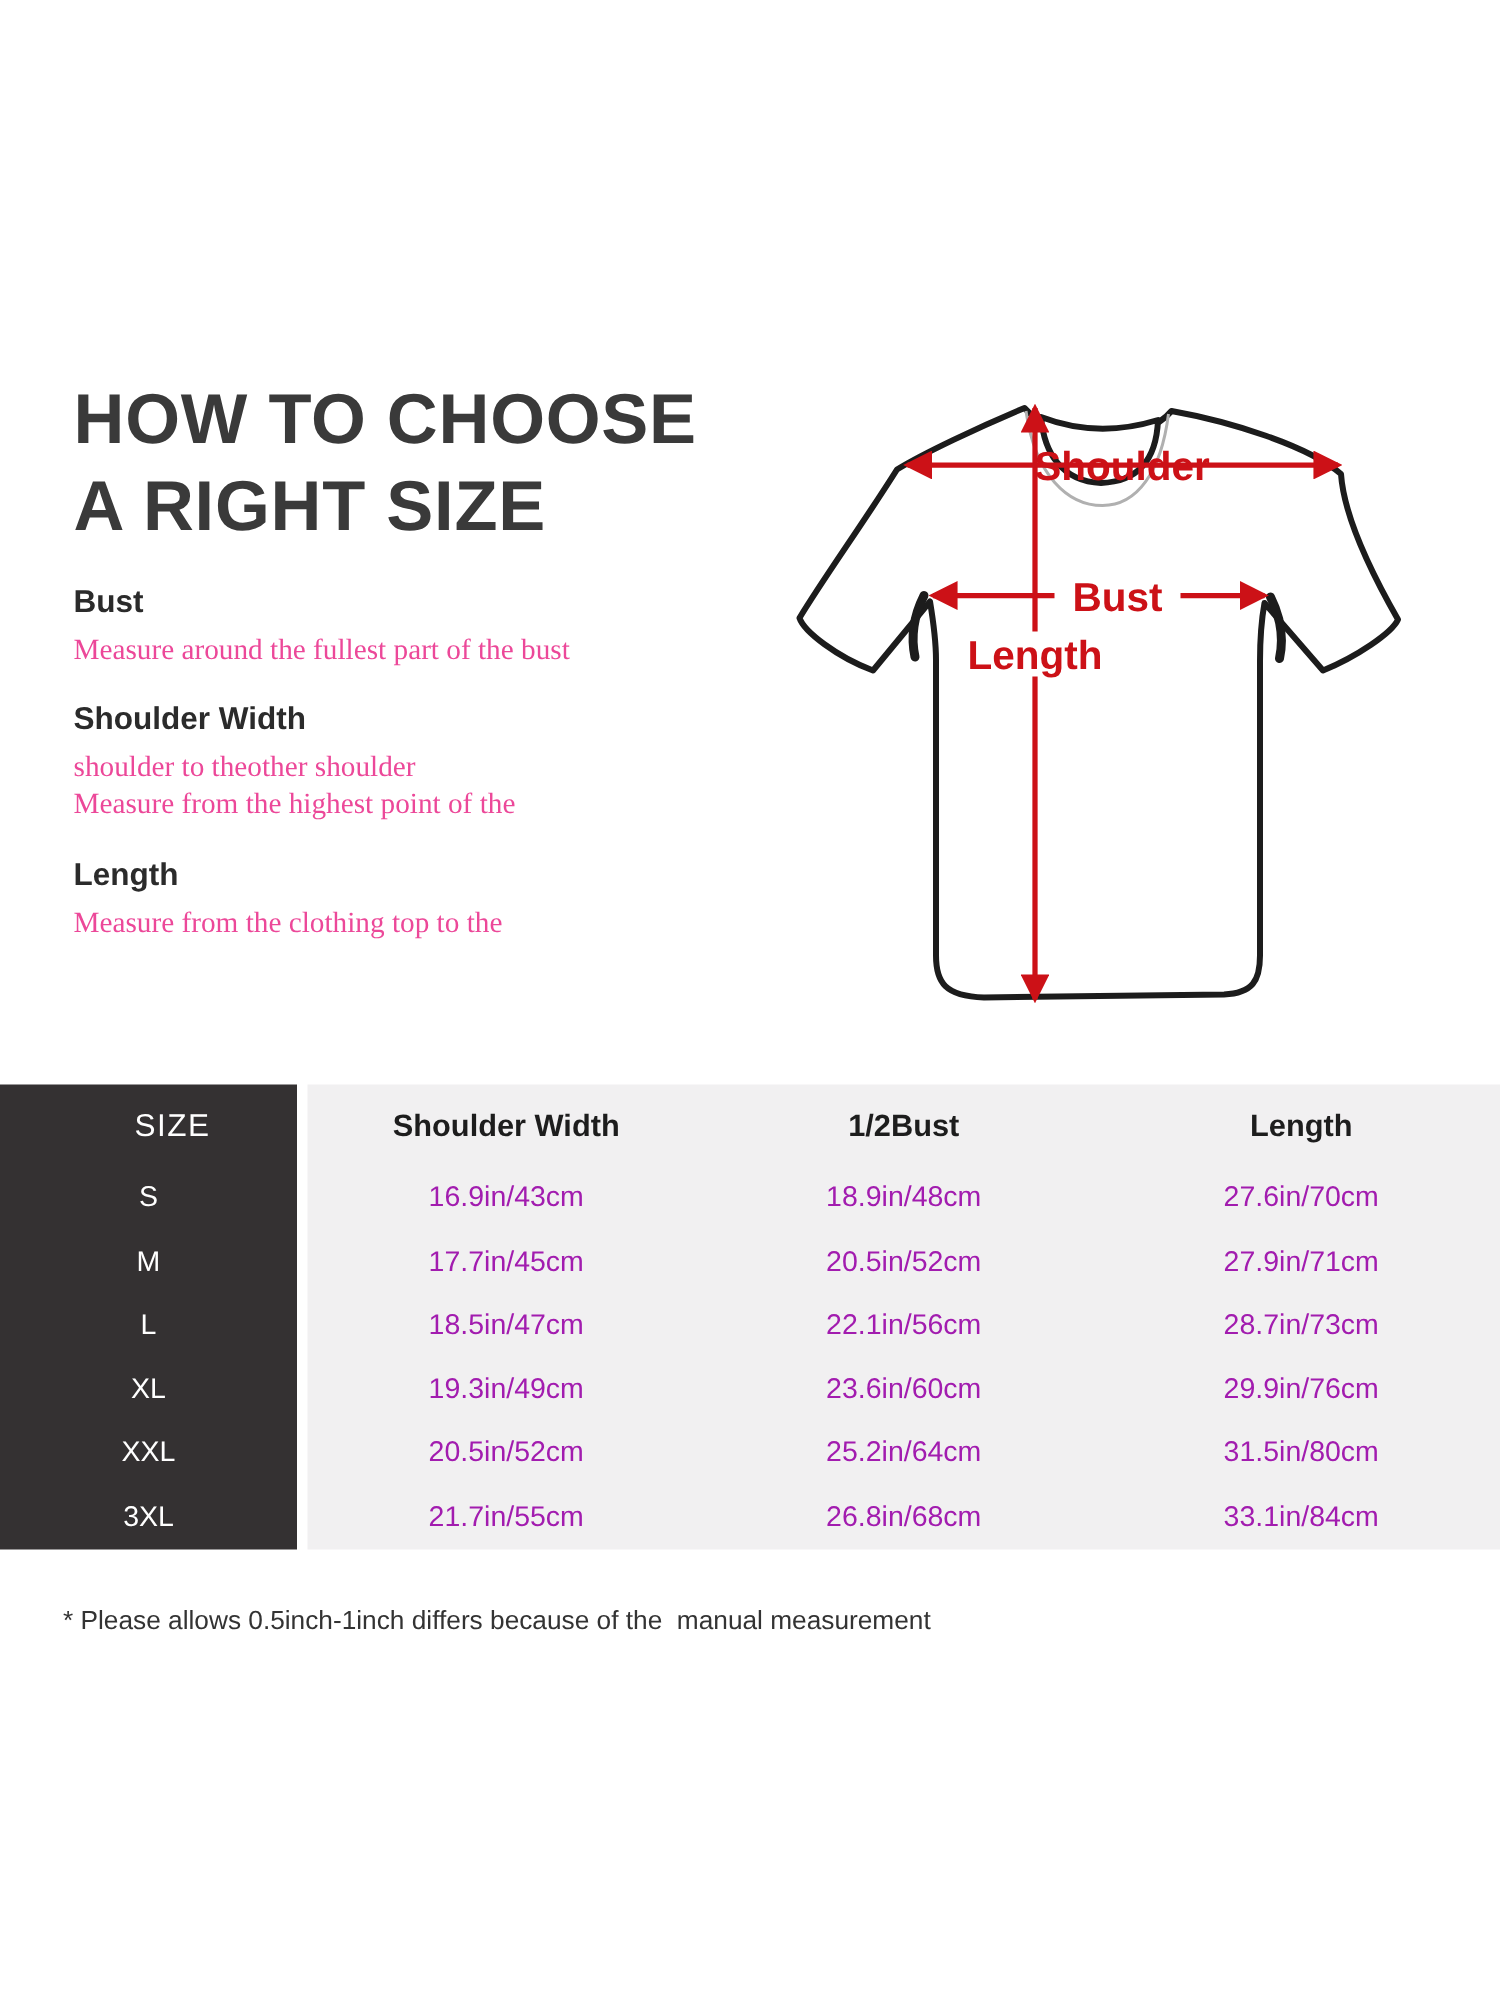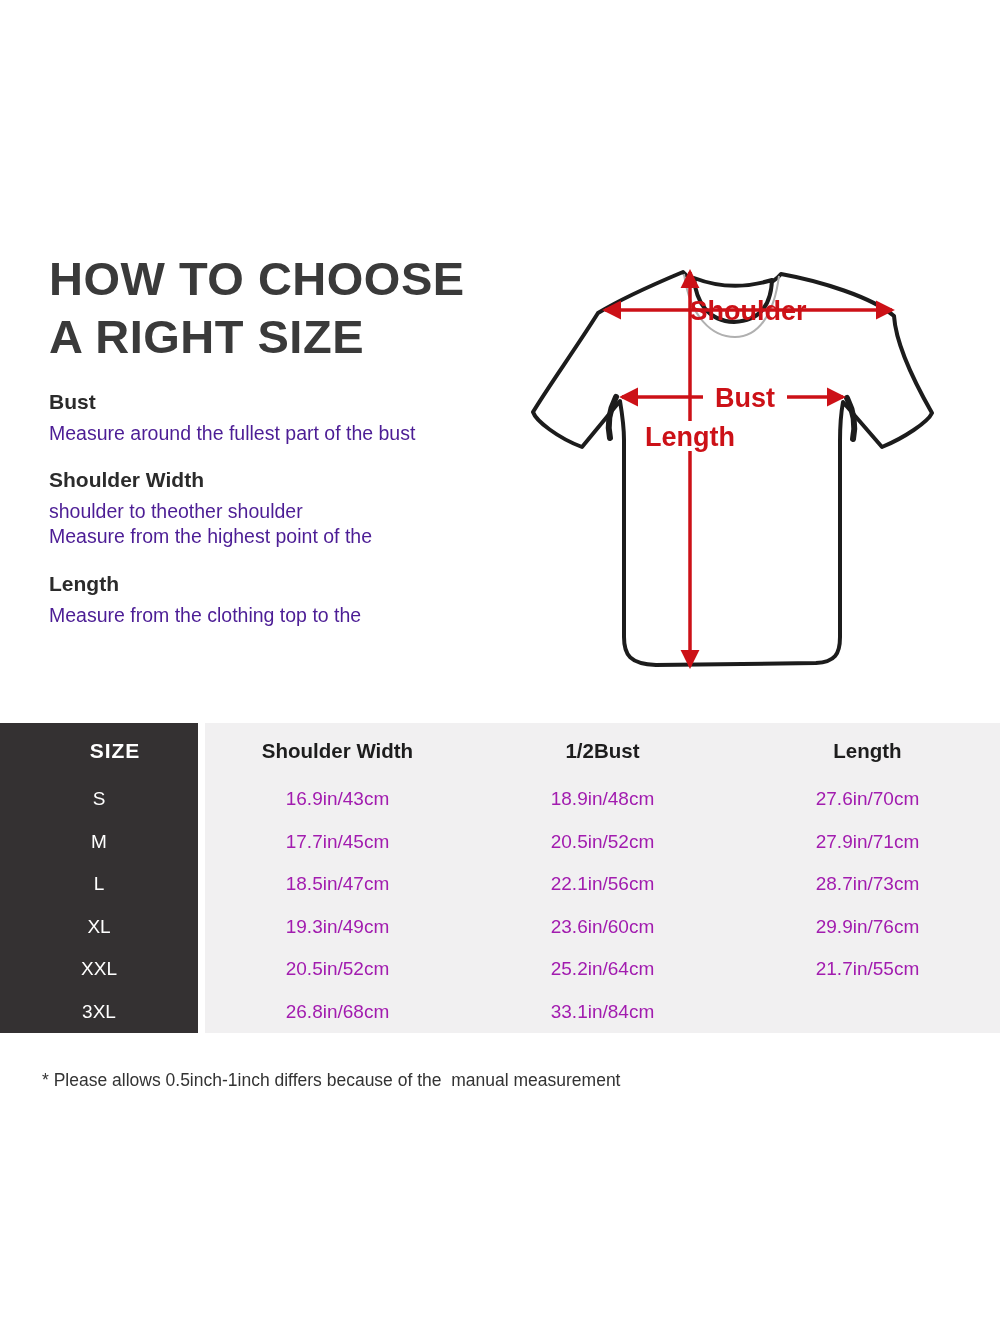--- a/index.html
+++ b/index.html
@@ -28,22 +28,23 @@
   }
   .howto-section { margin-bottom: 22px; }
   .howto-heading {
     font-size: 21px;
     font-weight: 700;
     color: #2b2b2b;
     margin-bottom: 7px;
   }
   .howto-line {
     font-size: 19.5px;
-    color: #4c1d95;
+    color: #ec4899;
     line-height: 1.3;
+    font-family: Liberation Serif, serif;
   }
 
   
   .diagram {
     position: absolute;
     left: 520px; top: 245px;
     width: 440px; height: 450px;
   }
   .diagram svg { width: 100%; height: 100%; display: block; }
   .measure-label {
@@ -76,21 +77,21 @@
     grid-template-columns: repeat(3, 1fr);
   }
   .cell {
     display: flex;
     align-items: center;
     justify-content: center;
   }
   .size-header-cell {
     color: #ffffff;
     font-size: 21px;
-    font-weight: 700;
+    font-weight: 400;
     letter-spacing: 1px;
     padding-left: 32px;
   }
   .size-label-cell {
     color: #ffffff;
     font-size: 19px;
   }
   .col-header-cell {
     color: #1d1d1d;
     font-size: 20.5px;
@@ -218,20 +219,21 @@
     <div class="cell value-cell">18.5in/47cm</div>
     <div class="cell value-cell">22.1in/56cm</div>
     <div class="cell value-cell">28.7in/73cm</div>
 
     <div class="cell value-cell">19.3in/49cm</div>
     <div class="cell value-cell">23.6in/60cm</div>
     <div class="cell value-cell">29.9in/76cm</div>
 
     <div class="cell value-cell">20.5in/52cm</div>
     <div class="cell value-cell">25.2in/64cm</div>
+    <div class="cell value-cell">31.5in/80cm</div>
 
     <div class="cell value-cell">21.7in/55cm</div>
     <div class="cell value-cell">26.8in/68cm</div>
     <div class="cell value-cell">33.1in/84cm</div>
   </div>
 </div>
 
 <div class="footnote">* Please allows 0.5inch-1inch differs because of the  manual measurement</div>
 
 </body></html>

